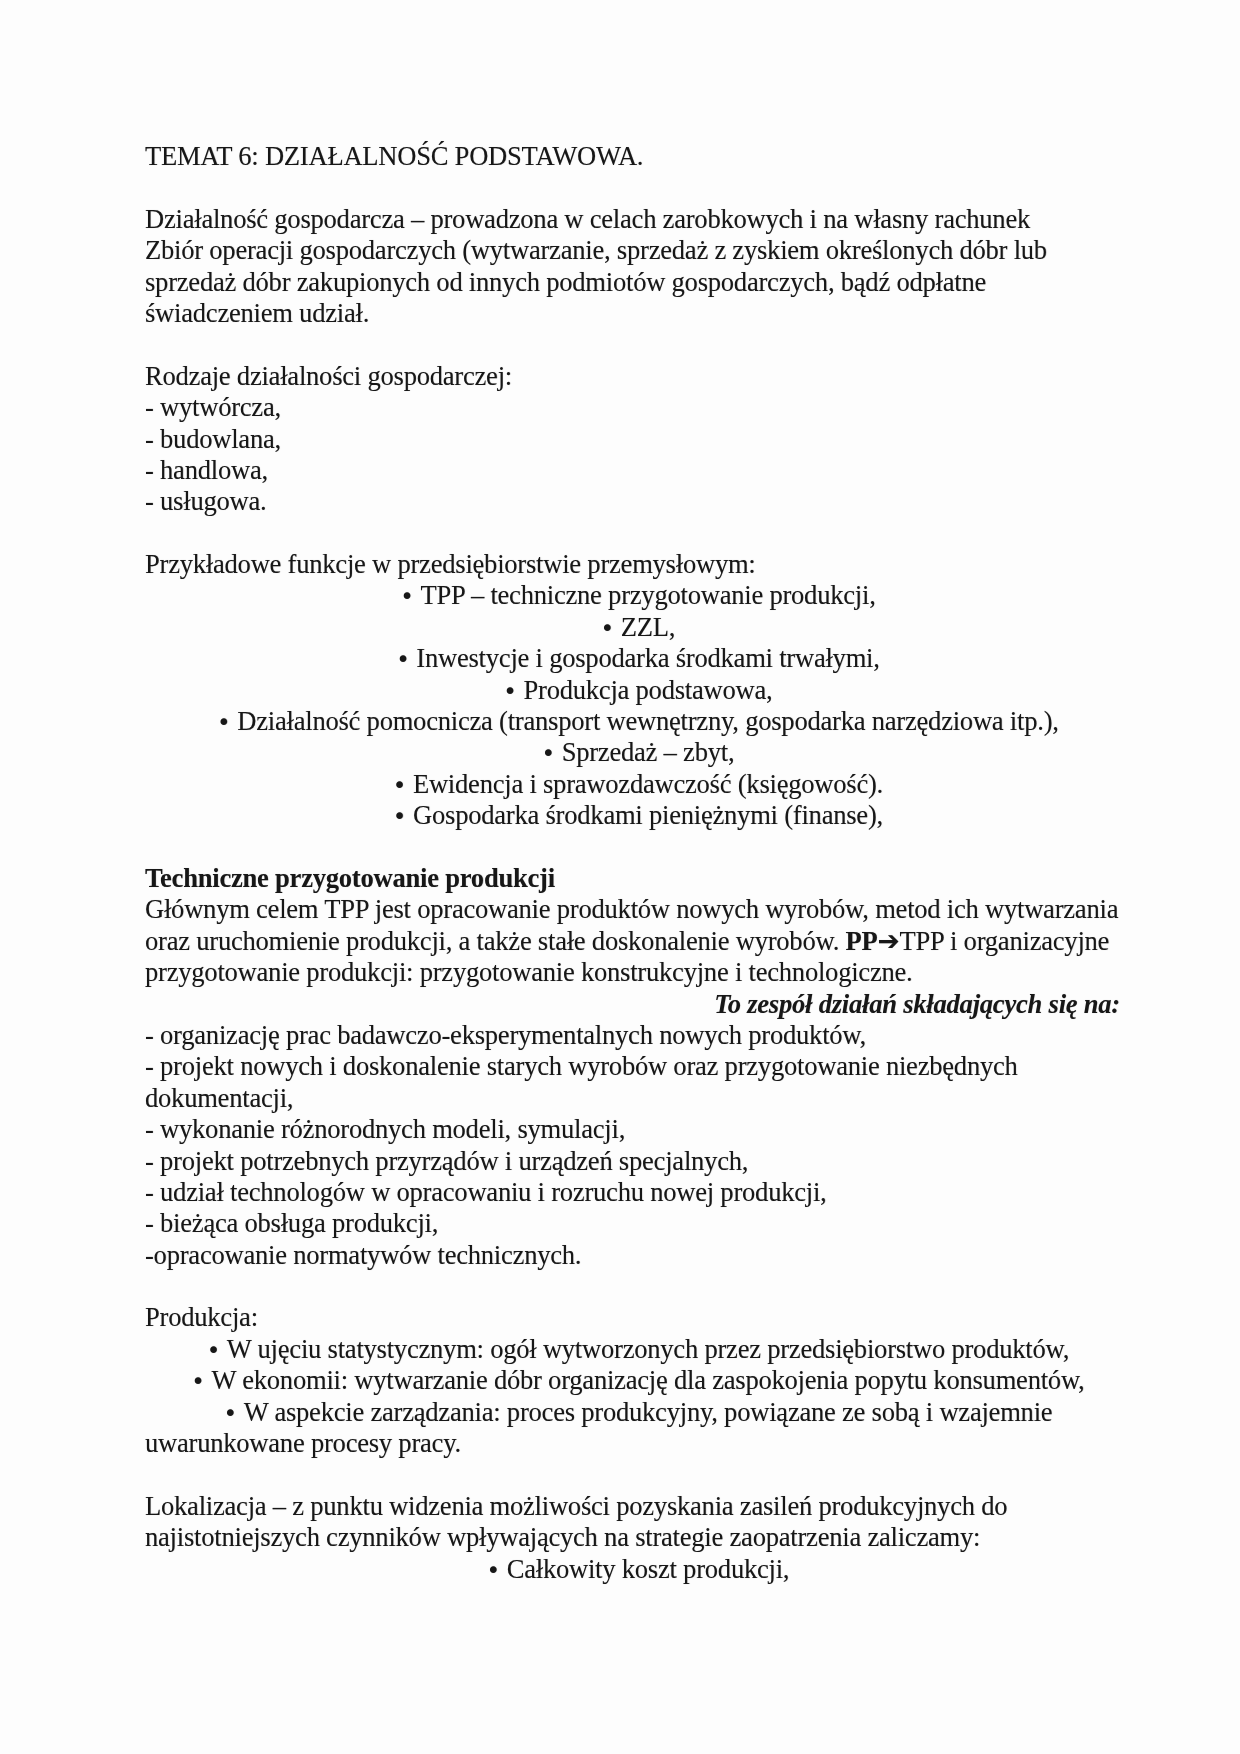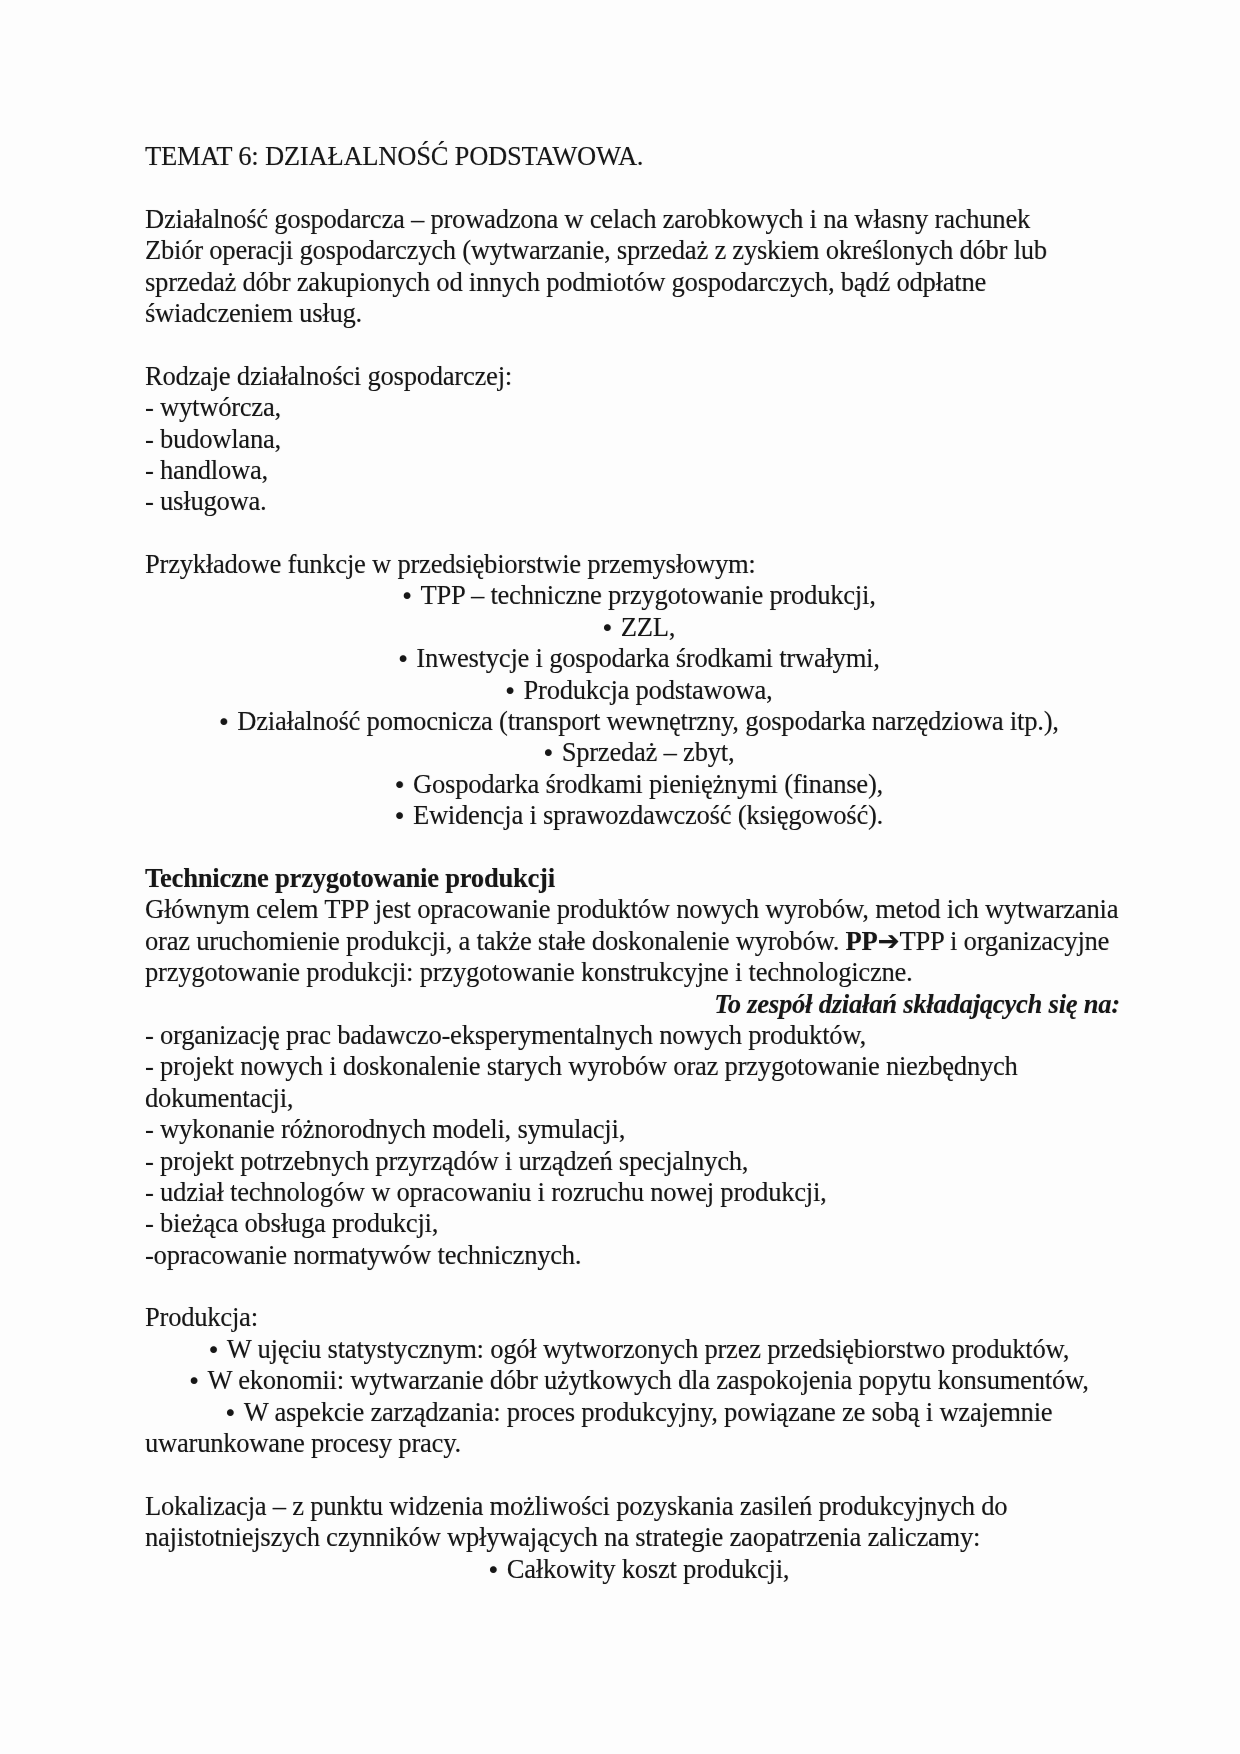--- a/index.html
+++ b/index.html
@@ -56,55 +56,55 @@
 </head>
 <body>
 
 <div class="page">
   <div class="doc" id="doc">
       <div class="line">TEMAT 6: DZIAŁALNOŚĆ PODSTAWOWA.</div>
       <div class="gap"></div>
       <div class="line">Działalność gospodarcza – prowadzona w celach zarobkowych i na własny rachunek</div>
       <div class="line">Zbiór operacji gospodarczych (wytwarzanie, sprzedaż z zyskiem określonych dóbr lub</div>
       <div class="line">sprzedaż dóbr zakupionych od innych podmiotów gospodarczych, bądź odpłatne</div>
-      <div class="line">świadczeniem usług.</div>
+      <div class="line">świadczeniem udział.</div>
       <div class="gap"></div>
       <div class="line">Rodzaje działalności gospodarczej:</div>
       <div class="line">- wytwórcza,</div>
       <div class="line">- budowlana,</div>
       <div class="line">- handlowa,</div>
       <div class="line">- usługowa.</div>
       <div class="gap"></div>
       <div class="line">Przykładowe funkcje w przedsiębiorstwie przemysłowym:</div>
       <div class="brow"><span class="bdot">•</span><span>TPP – techniczne przygotowanie produkcji,</span></div>
       <div class="brow"><span class="bdot">•</span><span>ZZL,</span></div>
       <div class="brow"><span class="bdot">•</span><span>Inwestycje i gospodarka środkami trwałymi,</span></div>
       <div class="brow"><span class="bdot">•</span><span>Produkcja podstawowa,</span></div>
       <div class="brow"><span class="bdot">•</span><span>Działalność pomocnicza (transport wewnętrzny, gospodarka narzędziowa itp.),</span></div>
       <div class="brow"><span class="bdot">•</span><span>Sprzedaż – zbyt,</span></div>
+      <div class="brow"><span class="bdot">•</span><span>Ewidencja i sprawozdawczość (księgowość).</span></div>
       <div class="brow"><span class="bdot">•</span><span>Gospodarka środkami pieniężnymi (finanse),</span></div>
-      <div class="brow"><span class="bdot">•</span><span>Ewidencja i sprawozdawczość (księgowość).</span></div>
       <div class="gap"></div>
       <div class="line bold">Techniczne przygotowanie produkcji</div>
       <div class="line"><span>Głównym celem TPP jest opracowanie produktów nowych wyrobów, metod ich wytwarzania</span></div>
       <div class="line"><span>oraz uruchomienie produkcji, a także stałe doskonalenie wyrobów. </span><span class="seg-b">PP➔</span><span>TPP i organizacyjne</span></div>
       <div class="line"><span>przygotowanie produkcji: przygotowanie konstrukcyjne i technologiczne.</span></div>
       <div class="line bi">To zespół działań składających się na:</div>
       <div class="line">- organizację prac badawczo-eksperymentalnych nowych produktów,</div>
       <div class="line">- projekt nowych i doskonalenie starych wyrobów oraz przygotowanie niezbędnych</div>
       <div class="line">dokumentacji,</div>
       <div class="line">- wykonanie różnorodnych modeli, symulacji,</div>
       <div class="line">- projekt potrzebnych przyrządów i urządzeń specjalnych,</div>
       <div class="line">- udział technologów w opracowaniu i rozruchu nowej produkcji,</div>
       <div class="line">- bieżąca obsługa produkcji,</div>
       <div class="line">-opracowanie normatywów technicznych.</div>
       <div class="gap"></div>
       <div class="line">Produkcja:</div>
       <div class="brow"><span class="bdot">•</span><span>W ujęciu statystycznym: ogół wytworzonych przez przedsiębiorstwo produktów,</span></div>
-      <div class="brow"><span class="bdot">•</span><span>W ekonomii: wytwarzanie dóbr użytkowych dla zaspokojenia popytu konsumentów,</span></div>
+      <div class="brow"><span class="bdot">•</span><span>W ekonomii: wytwarzanie dóbr organizację dla zaspokojenia popytu konsumentów,</span></div>
       <div class="brow"><span class="bdot">•</span><span>W aspekcie zarządzania: proces produkcyjny, powiązane ze sobą i wzajemnie</span></div>
       <div class="line">uwarunkowane procesy pracy.</div>
       <div class="gap"></div>
       <div class="line">Lokalizacja – z punktu widzenia możliwości pozyskania zasileń produkcyjnych do</div>
       <div class="line">najistotniejszych czynników wpływających na strategie zaopatrzenia zaliczamy:</div>
       <div class="brow"><span class="bdot">•</span><span>Całkowity koszt produkcji,</span></div>
     </div>
 </div>
 
 </body></html>

